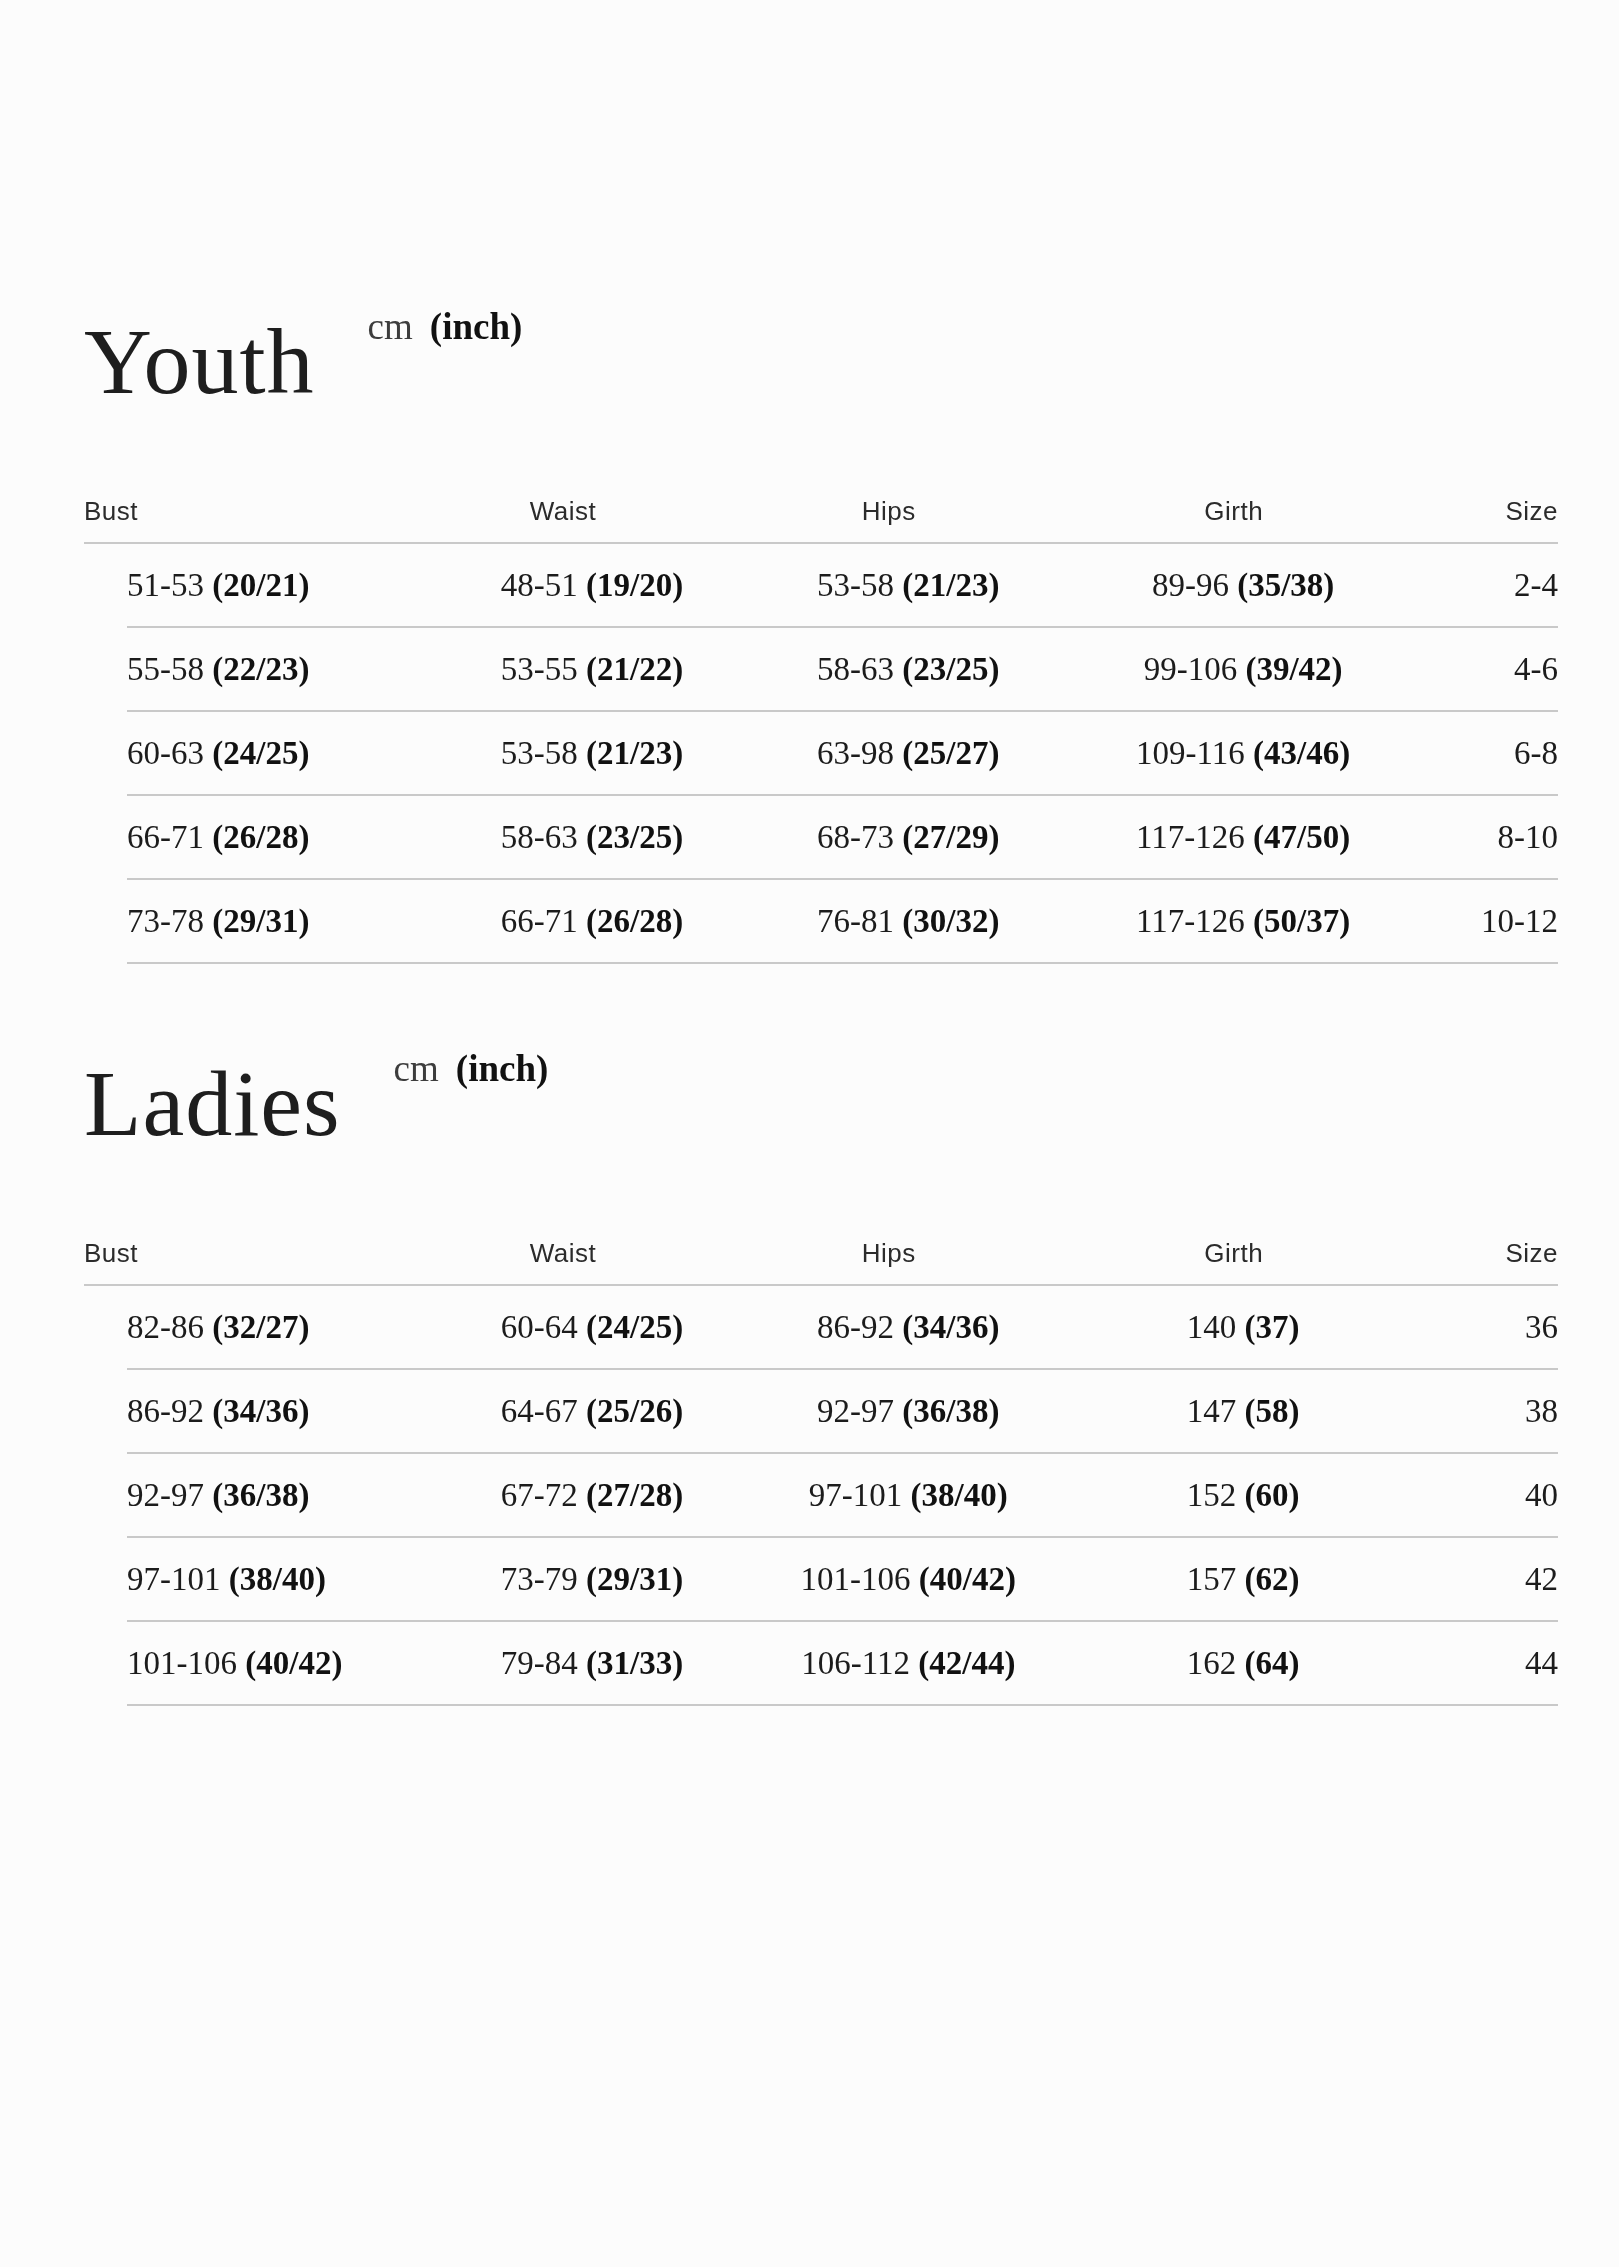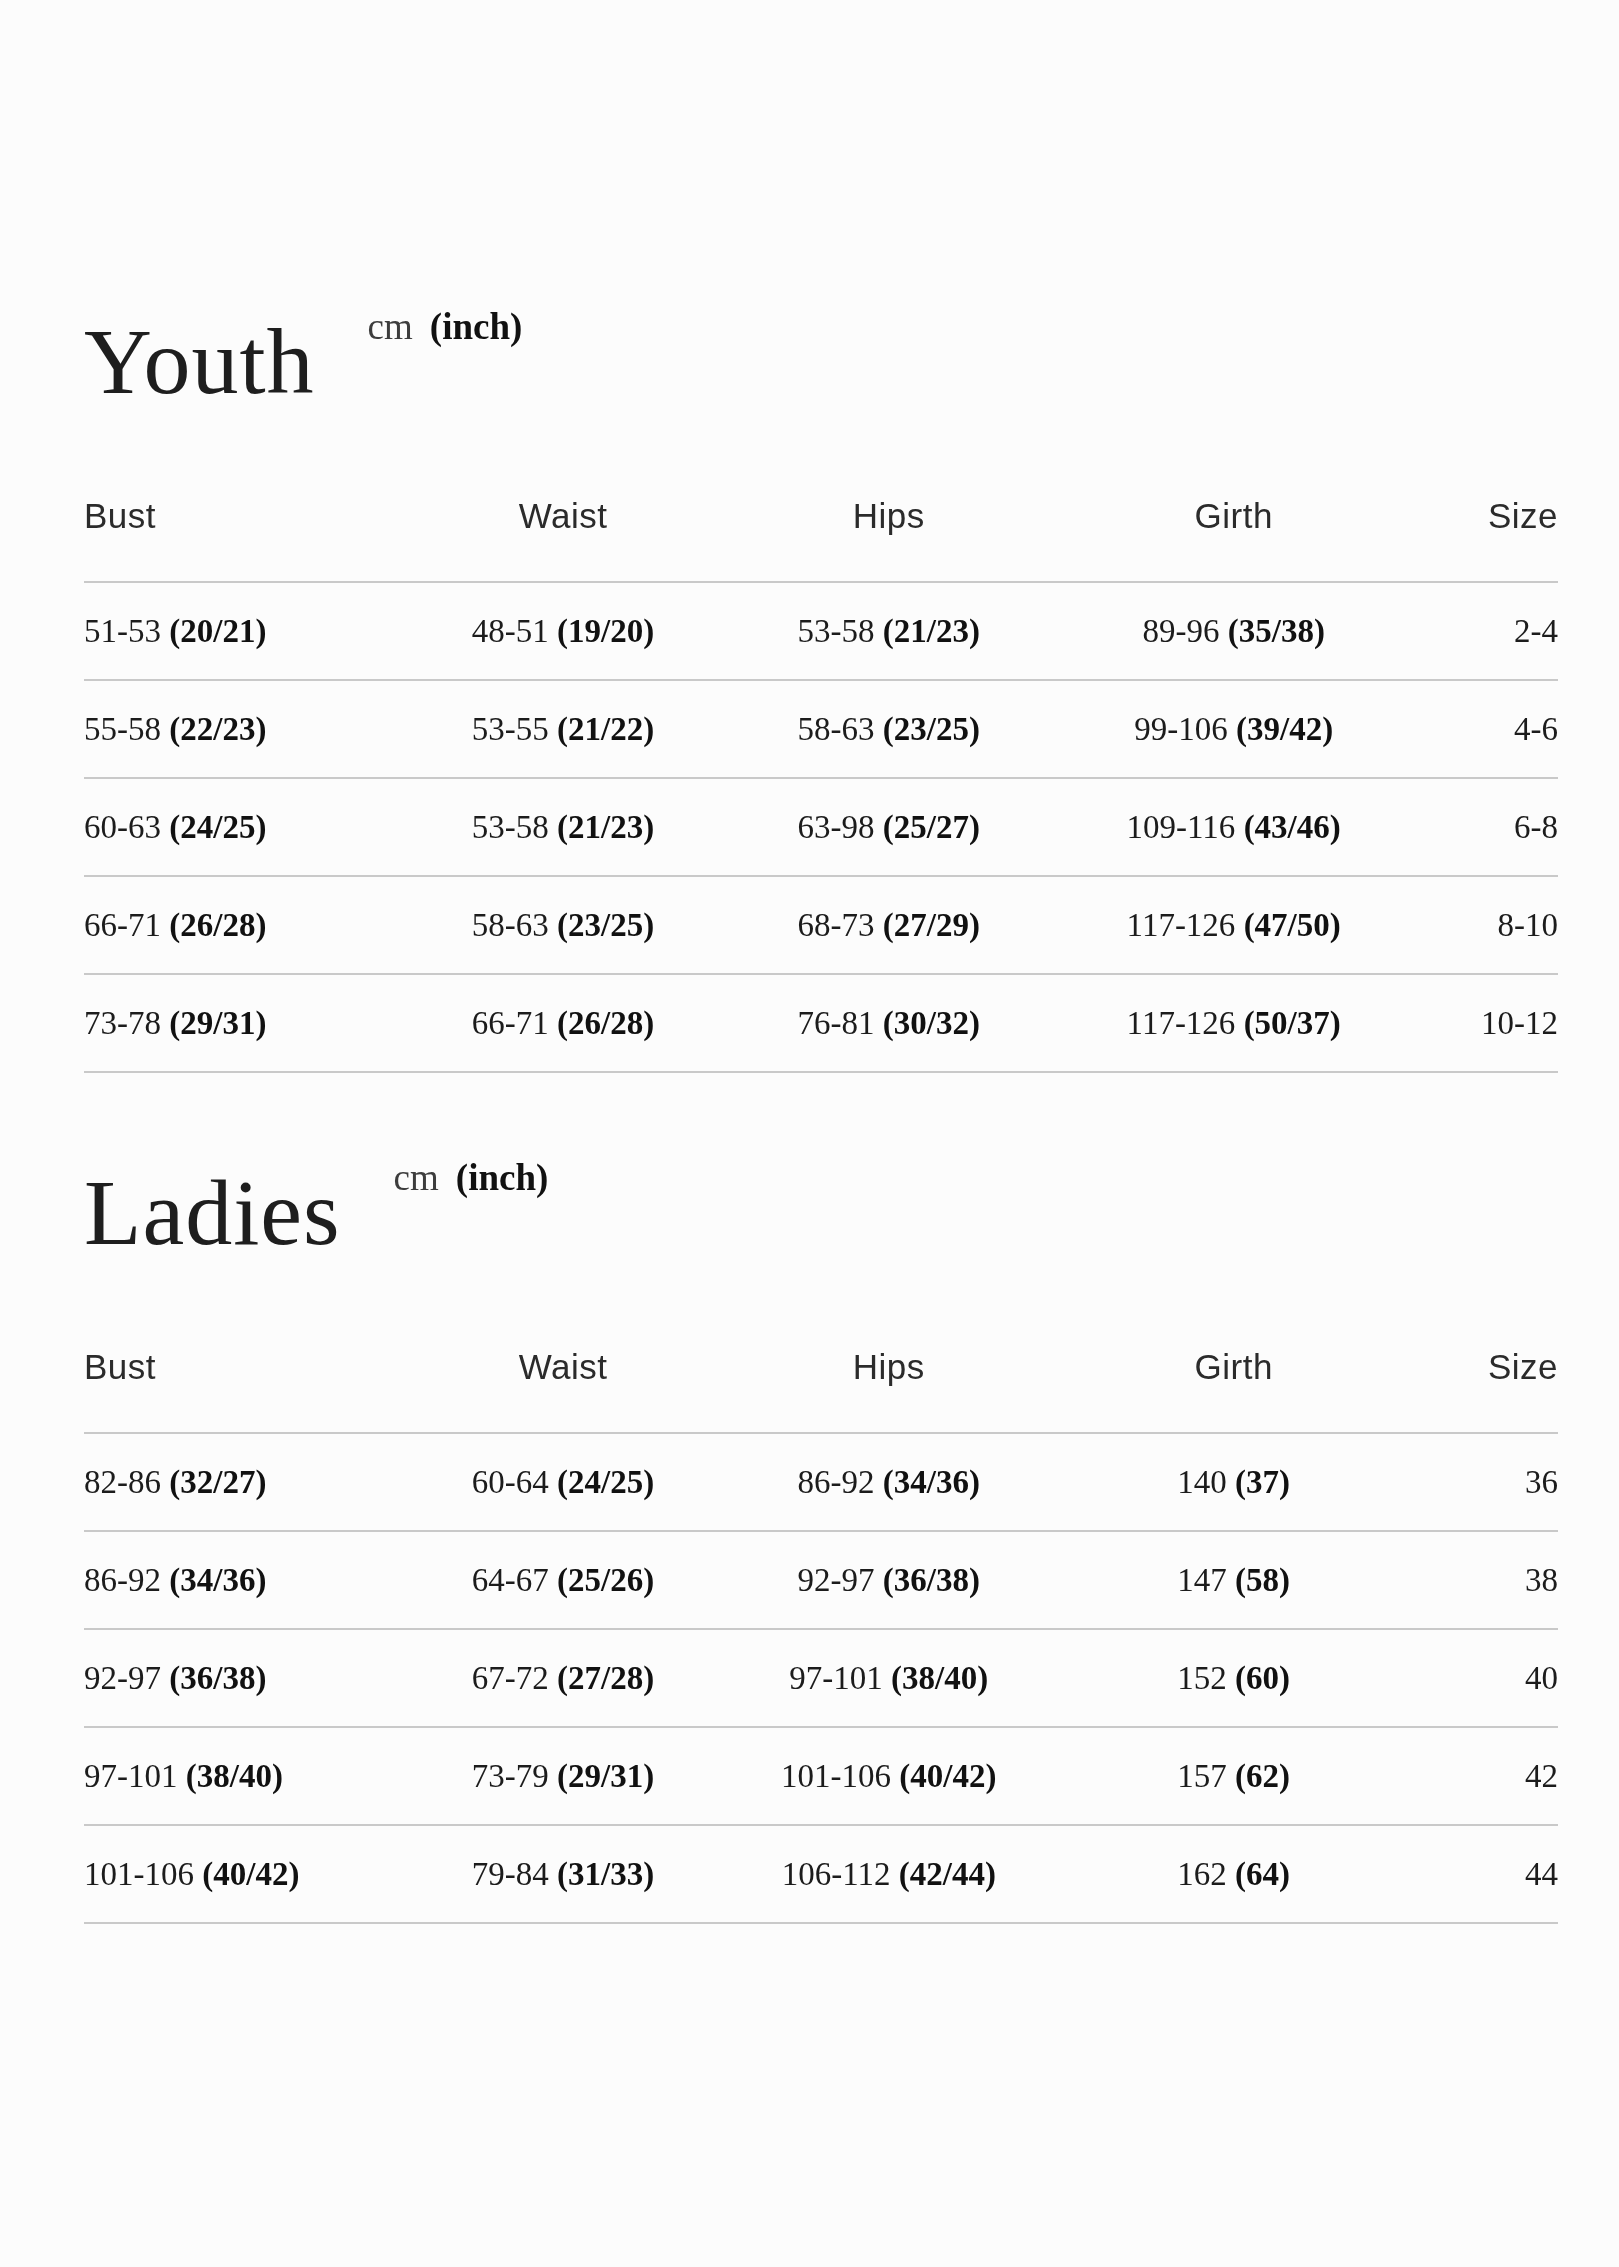--- a/index.html
+++ b/index.html
@@ -40,37 +40,38 @@
     letter-spacing:0;
     line-height:30px;
   }
   .unit-cm{color:#3d3d3d;font-weight:400;}
   .unit-inch{color:var(--ink-bold);font-weight:700;margin-left:7.8px;}
   .size-table{width:100%;}
   .thead{
     display:grid;
     grid-template-columns:var(--cols);
     margin-top:86px;
-    padding-bottom:45px;
+    padding-bottom:15px;
     border-bottom:2px solid var(--divider);
     font-family:"Liberation Sans","DejaVu Sans",sans-serif;
-    font-size:35px;
+    font-size:26px;
     font-weight:400;
     letter-spacing:0.5px;
     color:var(--head-ink);
   }
   .trow{
     display:grid;
     grid-template-columns:var(--cols);
-    height:98px;
+    height:84px;
     align-items:center;
     border-bottom:2px solid var(--divider);
     font-size:33px;
     color:var(--ink);
     white-space:nowrap;
+    margin-left:43px;
   }
   .trow b{font-weight:700;color:var(--ink-bold);}
   .col0{text-align:left;}
   .col1,.col2,.col3{text-align:center;}
   .col4{text-align:right;}
 </style>
 </head>
 <body>
 
 <div class="page">

